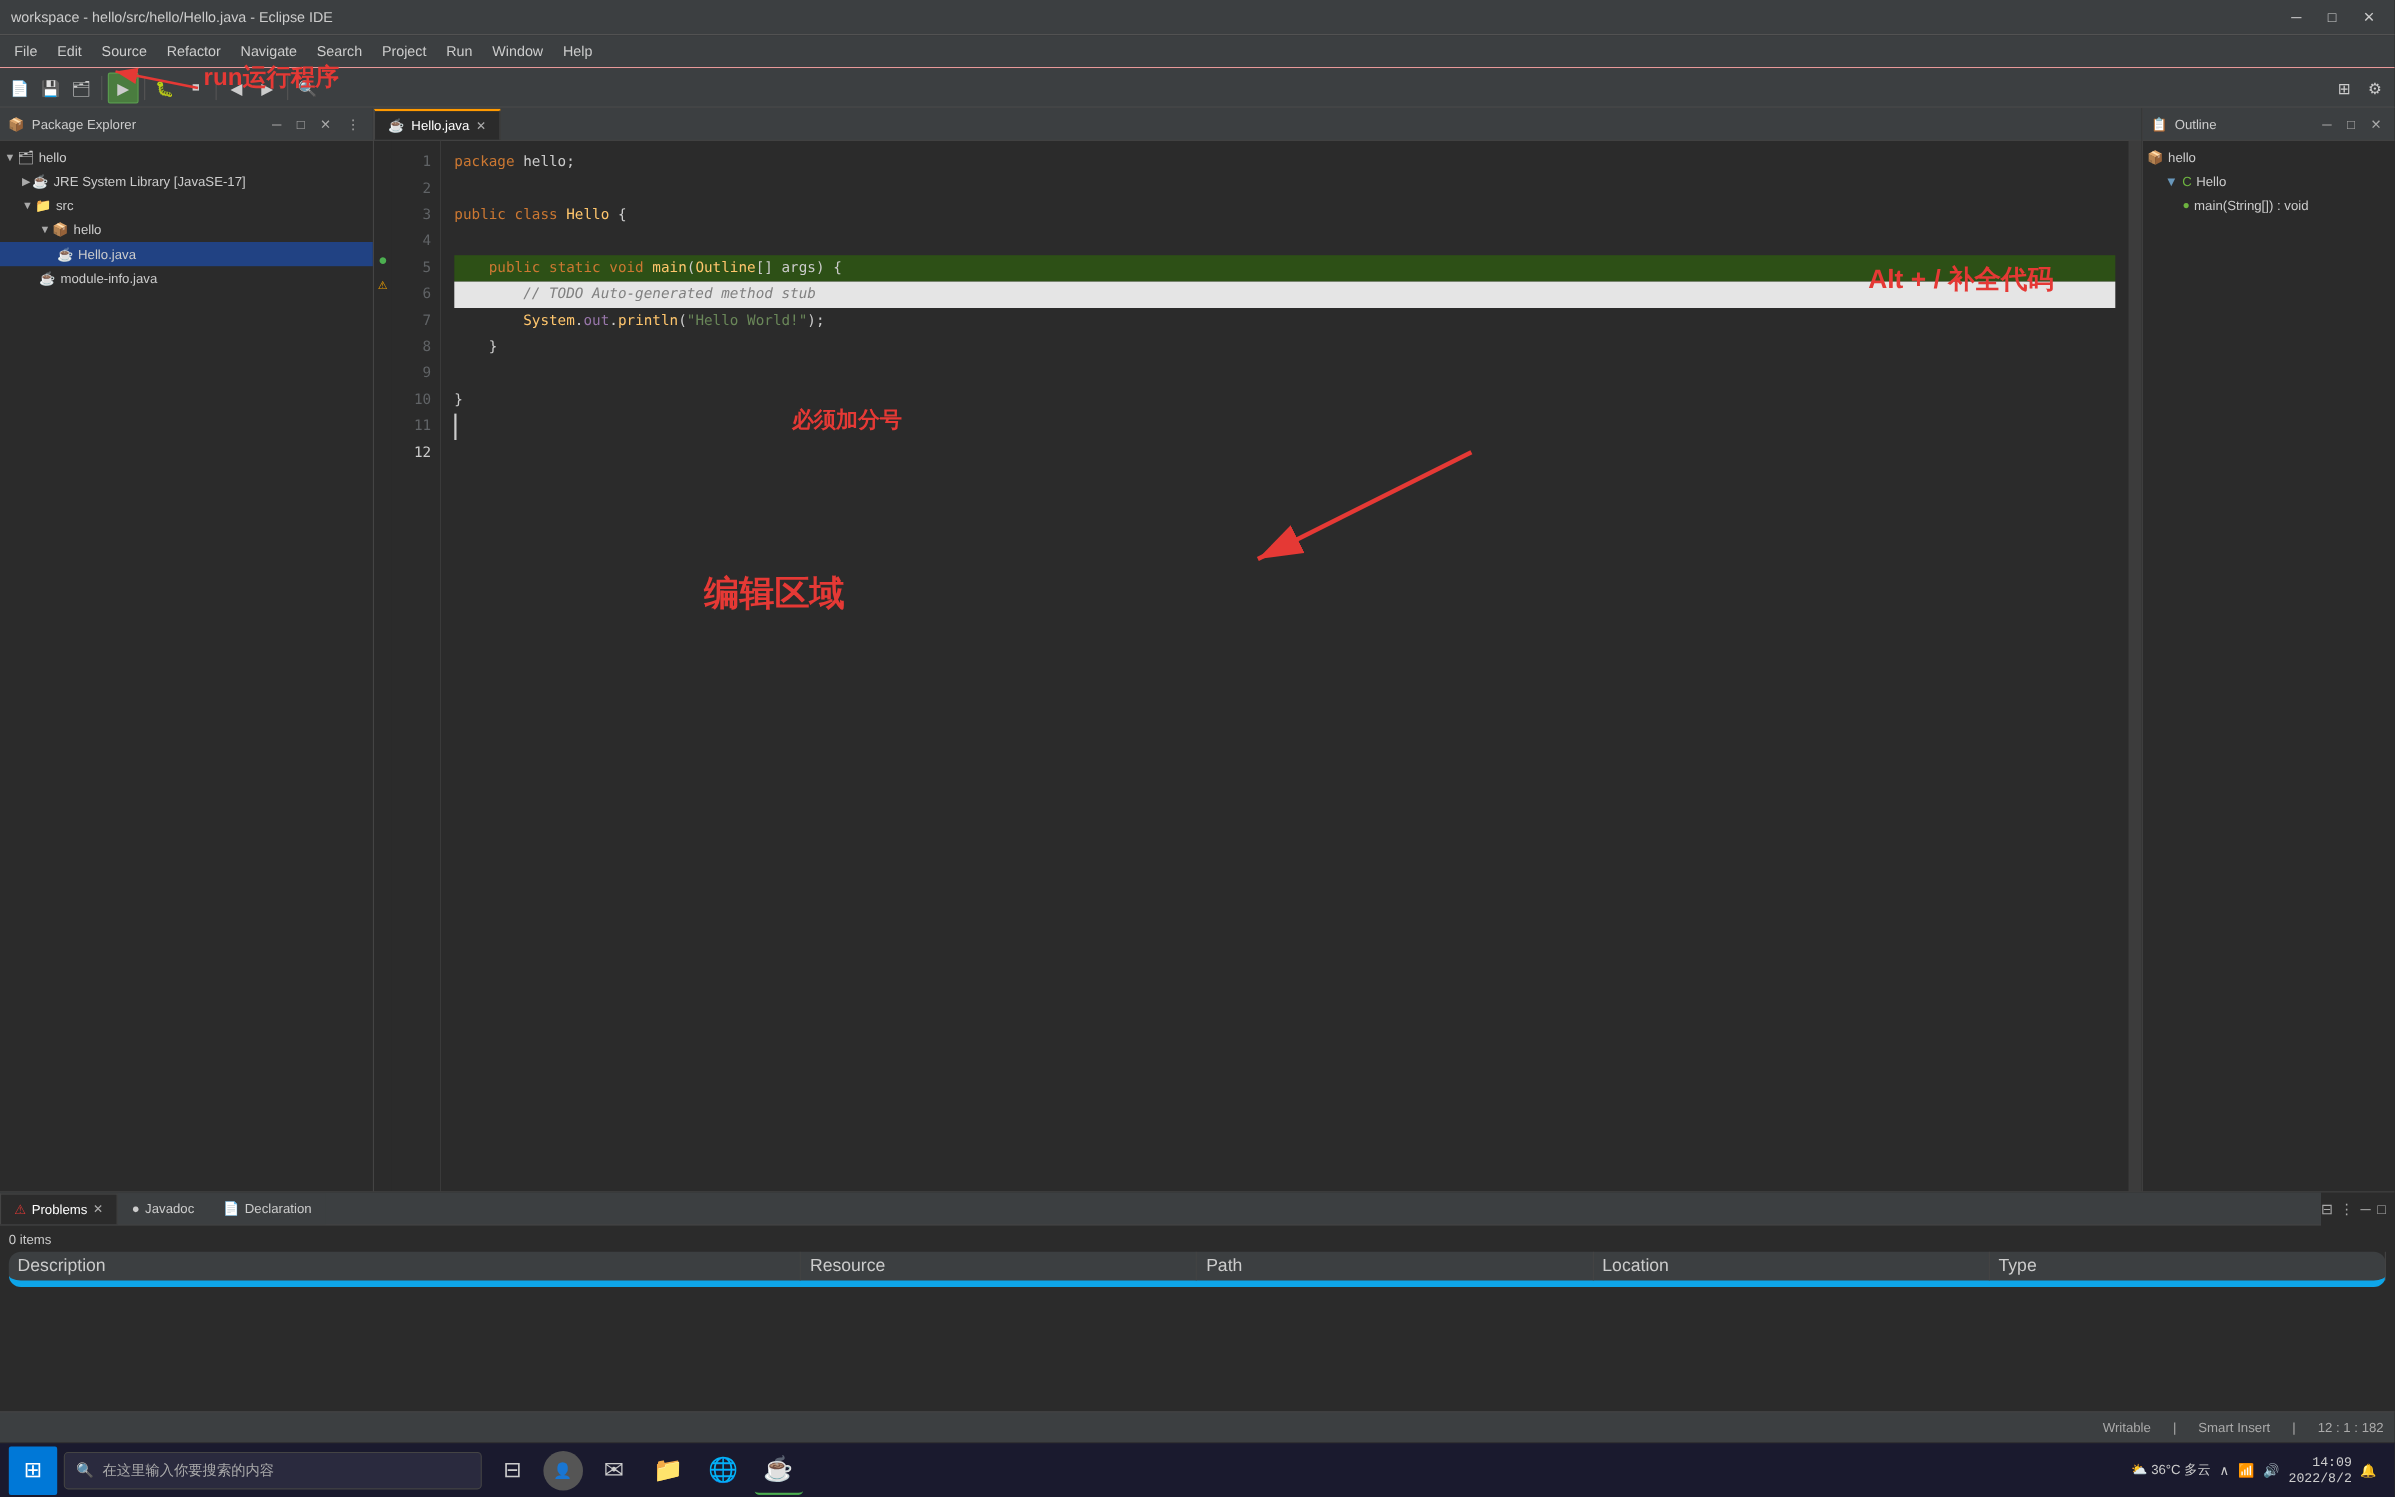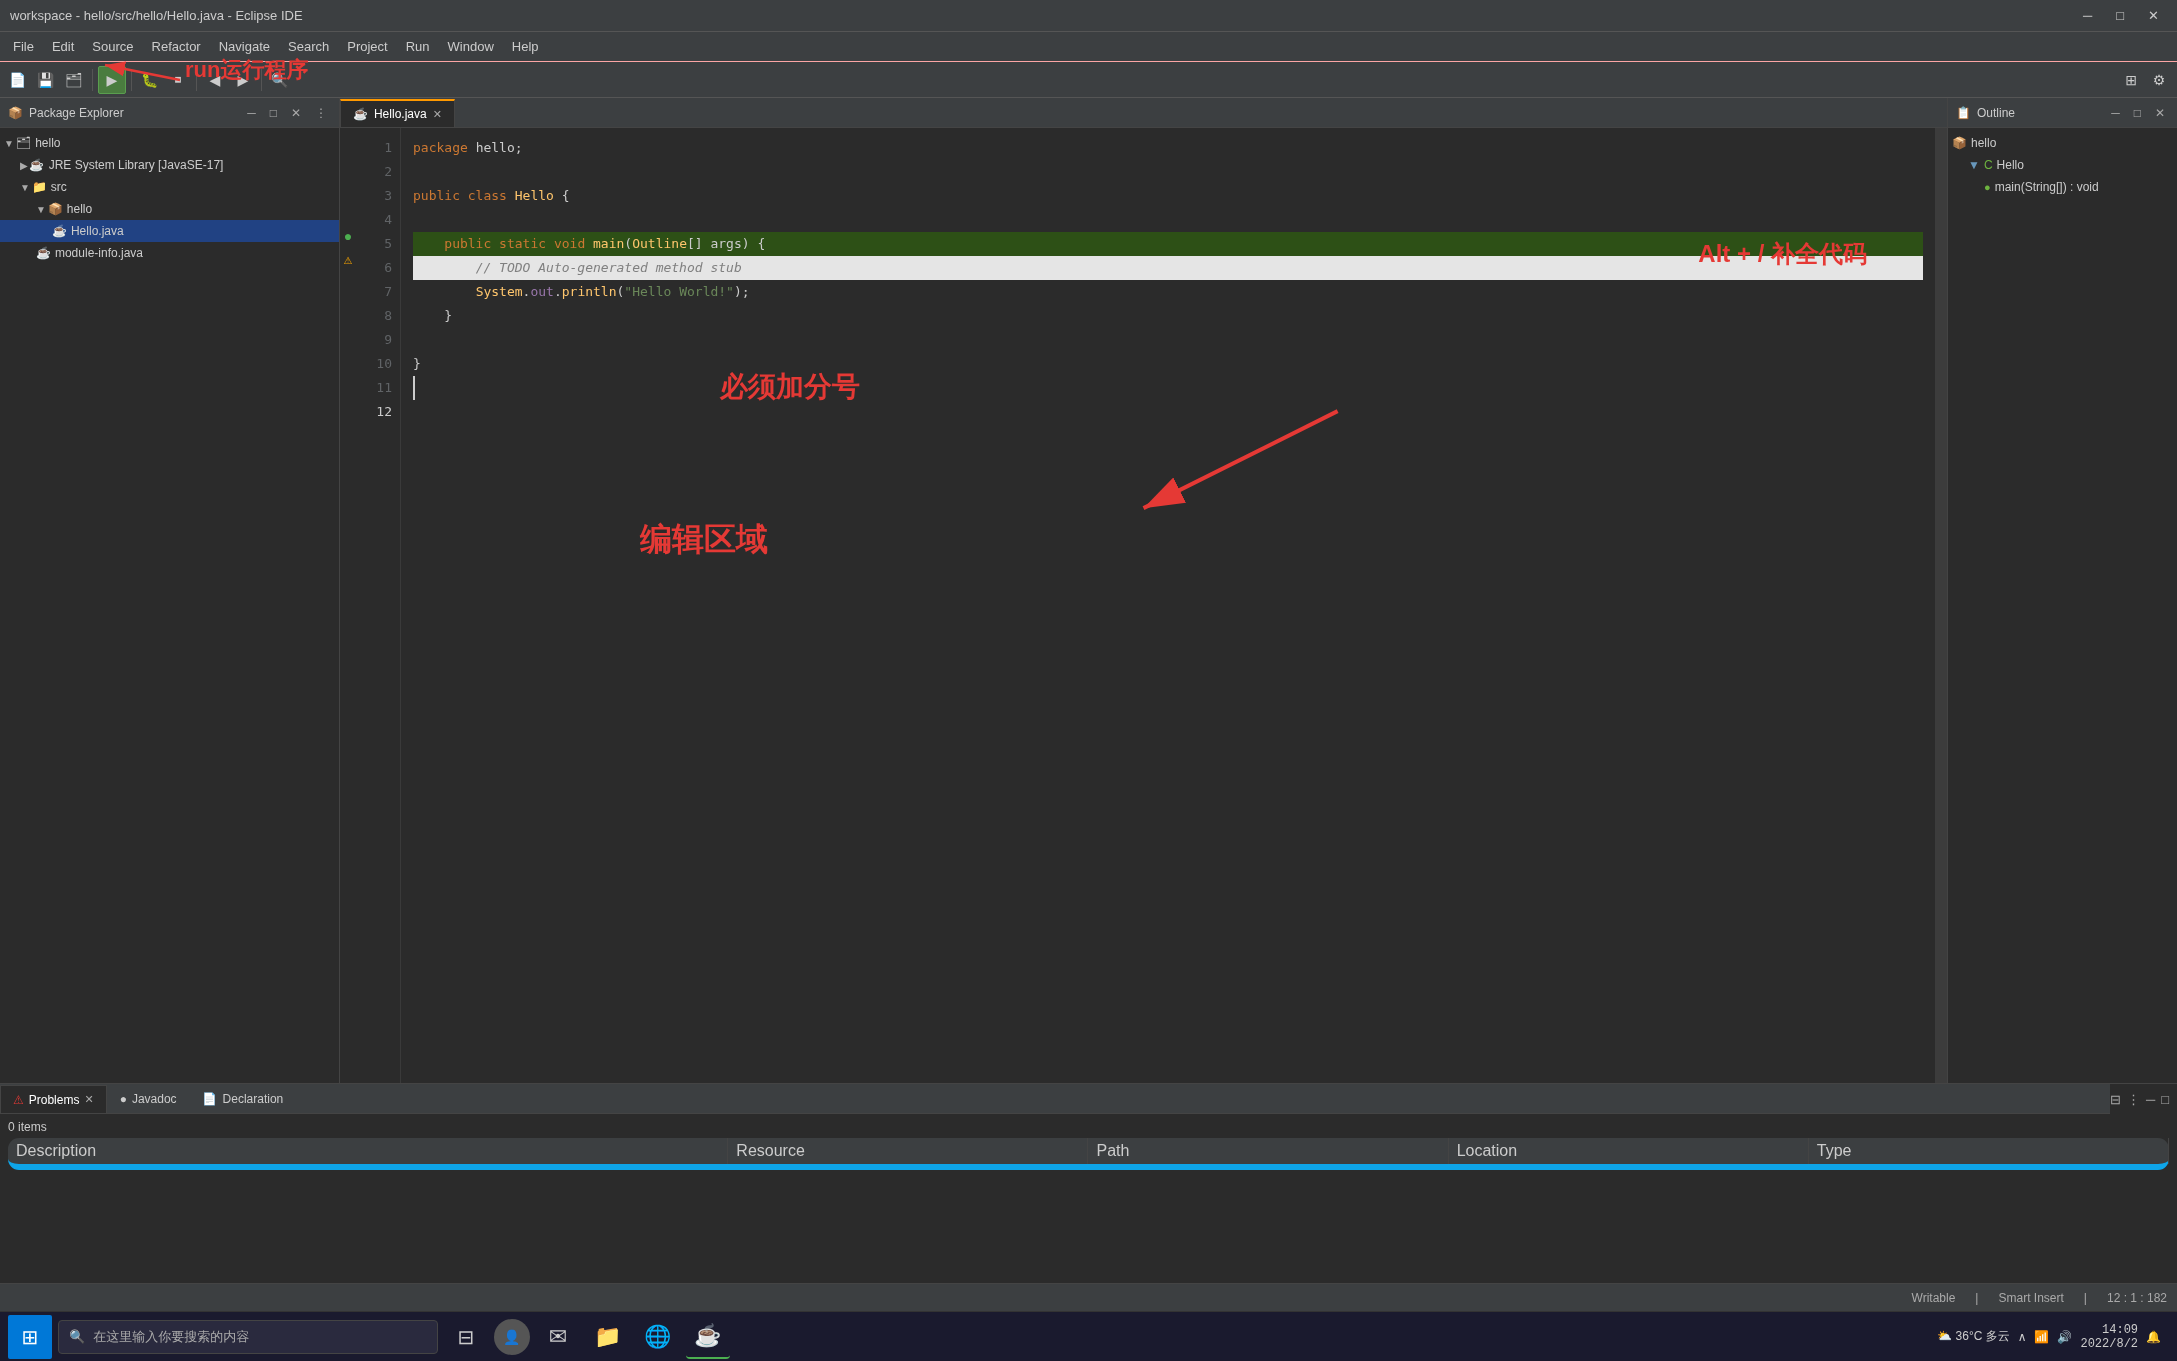--- a/index.html
+++ b/index.html
@@ -636,21 +636,21 @@
 
           <defs>
             <marker id="arrowhead" markerWidth="10" markerHeight="7" refX="10" refY="3.5" orient="auto">
               <polygon points="0 0, 10 3.5, 0 7" fill="#e53935"></polygon>
             </marker>
           </defs>
 
           <line x1="520" y1="175" x2="400" y2="235" stroke="#e53935" stroke-width="2.5" marker-end="url(#arrowhead)"></line>
         </svg>
 
-        <div class="annot-label" style="top: 240px; left: 380px; font-size:28px; color:#e53935;">
+        <div class="annot-label" style="top: 240px; left: 380px; font-size:20px; color:#e53935;">
           <span>必须加分号</span>
         </div>
 
         <div class="annot-label" style="top: 390px; left: 300px; font-size:32px; color:#e53935;">
           <span>编辑区域</span>
         </div>
       </div>
     </div>
   </div>
 

